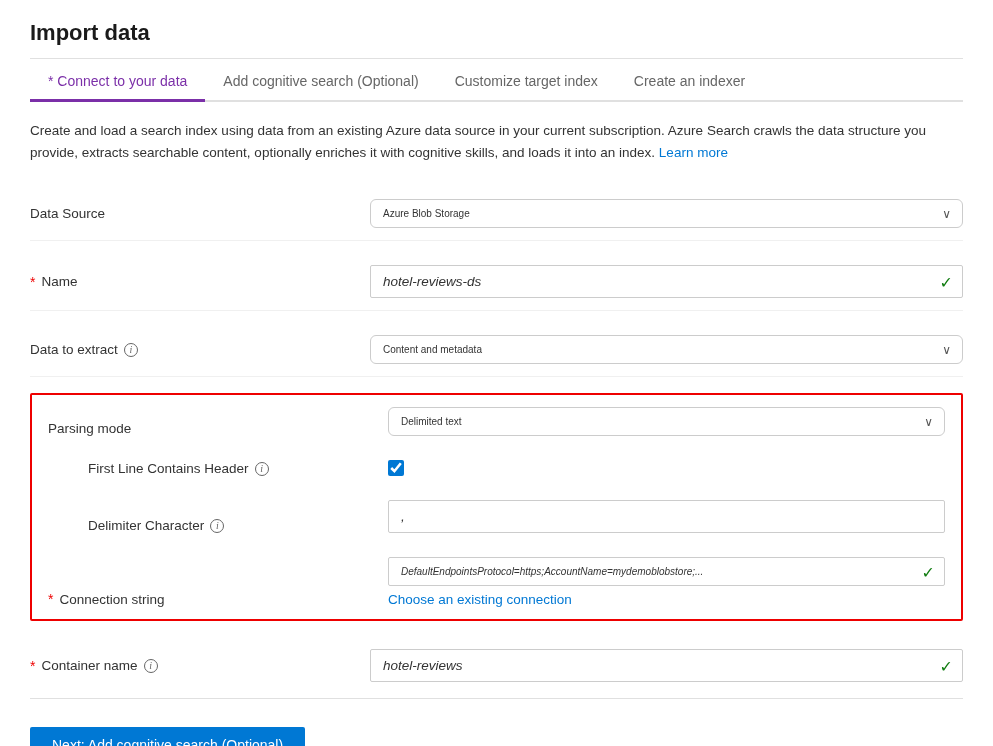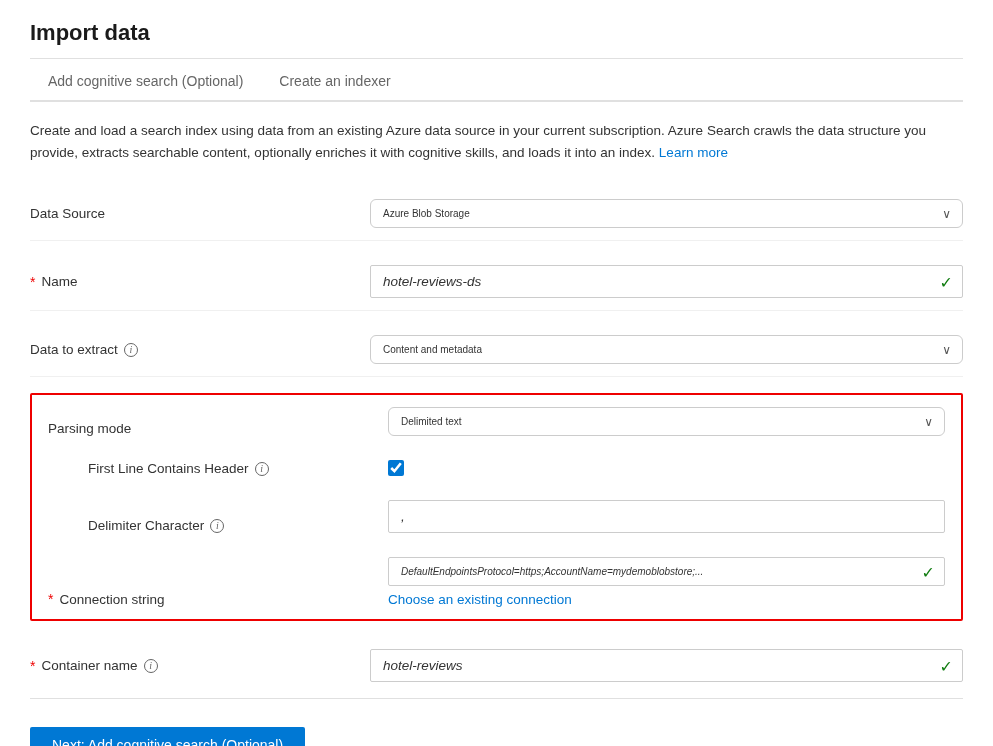--- a/index.html
+++ b/index.html
@@ -239,21 +239,23 @@
 <body>
 
 <div class="page-container">
 
   <h1 class="page-title">Import data</h1>
 
   <hr class="divider">
 
   
   <div class="tab-bar">
+    <div class="tab active">Connect to your data</div>
     <div class="tab">Add cognitive search (Optional)</div>
+    <div class="tab">Customize target index</div>
     <div class="tab">Create an indexer</div>
   </div>
 
   
   <div class="description">
     <span>Create and load a search index using data from an existing Azure data source in your current subscription. Azure Search crawls the data structure you provide, extracts searchable content, optionally enriches it with cognitive skills, and loads it into an index.</span>
     <a href="#">Learn more</a>
   </div>
 
   

